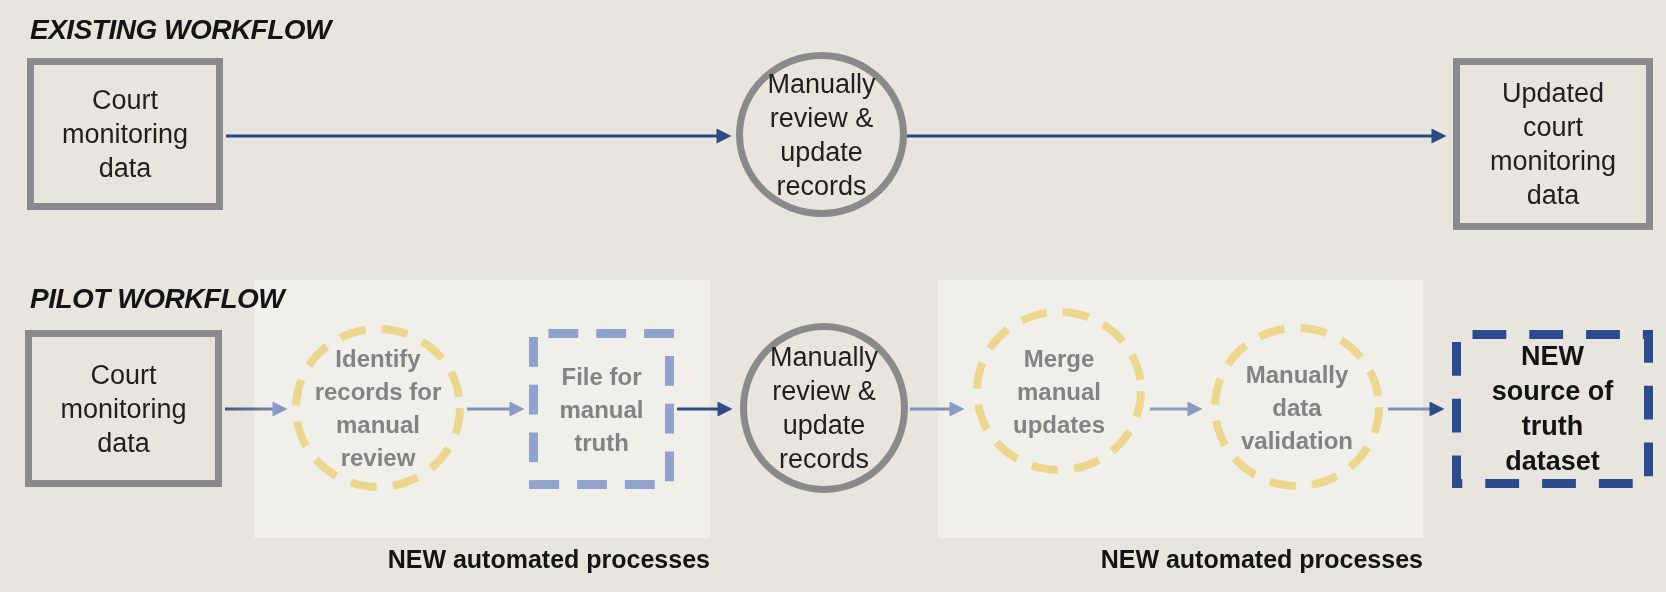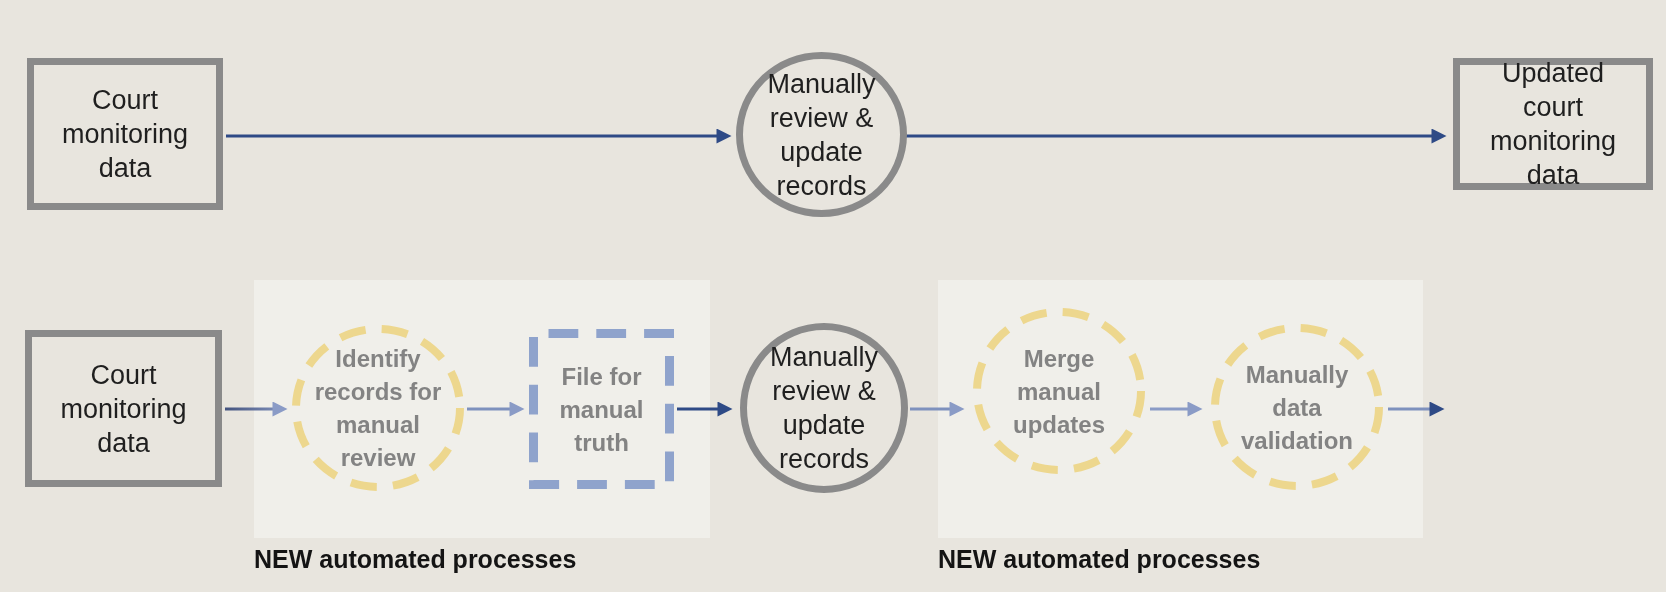--- a/index.html
+++ b/index.html
@@ -21,21 +21,21 @@
   }
   .solid-border { border:7px solid #8a8a8a; }
   .circle { border-radius:50%; }
   .dash-svg { position:absolute; left:0; top:0; }
   .lbl { position:relative; z-index:1; white-space:pre-line; }
   .lbl-black  { font-size:27px; line-height:34px; color:#1f1f1f; }
   .lbl-gray   { font-size:24px; font-weight:bold; line-height:33px; color:#838383; }
   .lbl-navybx { font-size:27px; font-weight:bold; line-height:35px; color:#131313; }
   .panel-label {
     position:absolute; font-weight:bold; font-size:25px; color:#141414;
-    text-align:left; z-index:4; white-space:nowrap;
+    text-align:right; z-index:4; white-space:nowrap;
   }
 </style>
 </head>
 <body>
 
 <div class="canvas">
 
   <div class="panel" style="left:254px;top:280px;width:456px;height:258px"></div>
   <div class="panel" style="left:938px;top:280px;width:485px;height:258px"></div>
 
@@ -55,35 +55,37 @@
     <line x1="226" y1="136" x2="718" y2="136" stroke="#2e4a86" stroke-width="3" marker-end="url(#mDark)"></line>
     <line x1="906" y1="136" x2="1433" y2="136" stroke="#2e4a86" stroke-width="3" marker-end="url(#mDark)"></line>
     <line x1="225" y1="409" x2="274" y2="409" stroke="url(#gradArrow)" stroke-width="3" marker-end="url(#mLight)"></line>
     <line x1="467" y1="409" x2="511" y2="409" stroke="#7e91bd" stroke-width="3" marker-end="url(#mLight)"></line>
     <line x1="677" y1="409" x2="719" y2="409" stroke="#2e4a86" stroke-width="3" marker-end="url(#mDark)"></line>
     <line x1="910" y1="409" x2="951" y2="409" stroke="#7e91bd" stroke-width="3" marker-end="url(#mLight)"></line>
     <line x1="1150" y1="409" x2="1189" y2="409" stroke="#8a9bc6" stroke-width="3" marker-end="url(#mLight)"></line>
     <line x1="1388" y1="409" x2="1431" y2="409" stroke="#7e91bd" stroke-width="3" marker-end="url(#mDark)"></line>
   </svg>
 
+  <div class="wf-title" style="left:30px;top:14px">EXISTING WORKFLOW</div>
+  <div class="wf-title" style="left:30px;top:283px">PILOT WORKFLOW</div>
 
   <div class="node solid-border" style="left:27px;top:58px;width:196px;height:152px">
     <div class="lbl lbl-black">Court
 monitoring
 data</div>
   </div>
 
   <div class="node solid-border circle" style="left:736px;top:52px;width:171px;height:165px">
     <div class="lbl lbl-black">Manually
 review &amp;
 update
 records</div>
   </div>
 
-  <div class="node solid-border" style="left:1453px;top:58px;width:200px;height:132px">
+  <div class="node solid-border" style="left:1453px;top:58px;width:200px;height:172px">
     <div class="lbl lbl-black">Updated
 court
 monitoring
 data</div>
   </div>
 
   <div class="node solid-border" style="left:25px;top:330px;width:197px;height:157px">
     <div class="lbl lbl-black">Court
 monitoring
 data</div>
@@ -126,17 +128,26 @@
 
   <div class="node" style="left:1209px;top:322px;width:176px;height:170px">
     <svg class="dash-svg" width="176" height="170">
       <ellipse cx="88" cy="85" rx="82" ry="79" fill="none" stroke="#edd78e" stroke-width="8" stroke-dasharray="26.3 16.2"></ellipse>
     </svg>
     <div class="lbl lbl-gray">Manually
 data
 validation</div>
   </div>
 
+  <div class="node" style="left:1452px;top:330px;width:201px;height:158px">
+    <svg class="dash-svg" width="201" height="158">
+      <rect x="4.5" y="4.5" width="192" height="149" fill="none" stroke="#2b4b8f" stroke-width="9" stroke-dasharray="33.8 23" stroke-dashoffset="-16"></rect>
+    </svg>
+    <div class="lbl lbl-navybx">NEW
+source of
+truth
+dataset</div>
+  </div>
 
   <div class="panel-label" style="left:254px;top:545px;width:456px">NEW automated processes</div>
   <div class="panel-label" style="left:938px;top:545px;width:485px">NEW automated processes</div>
 
 </div>
 
 </body></html>

